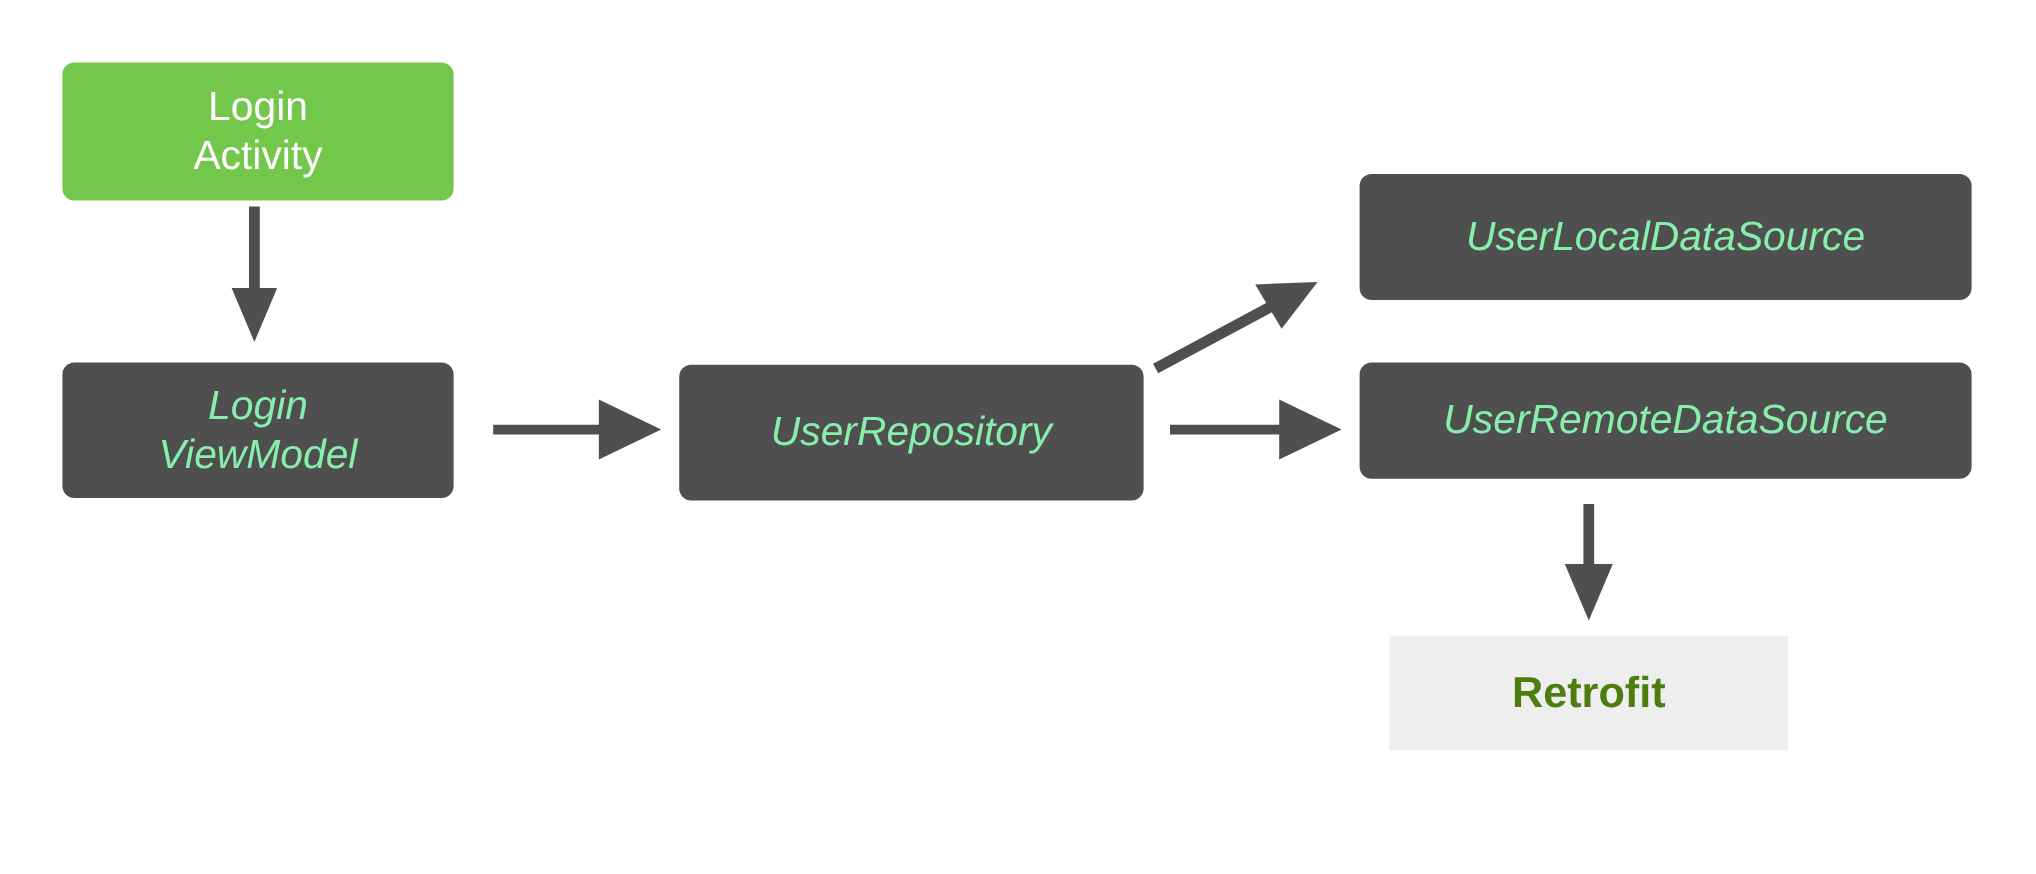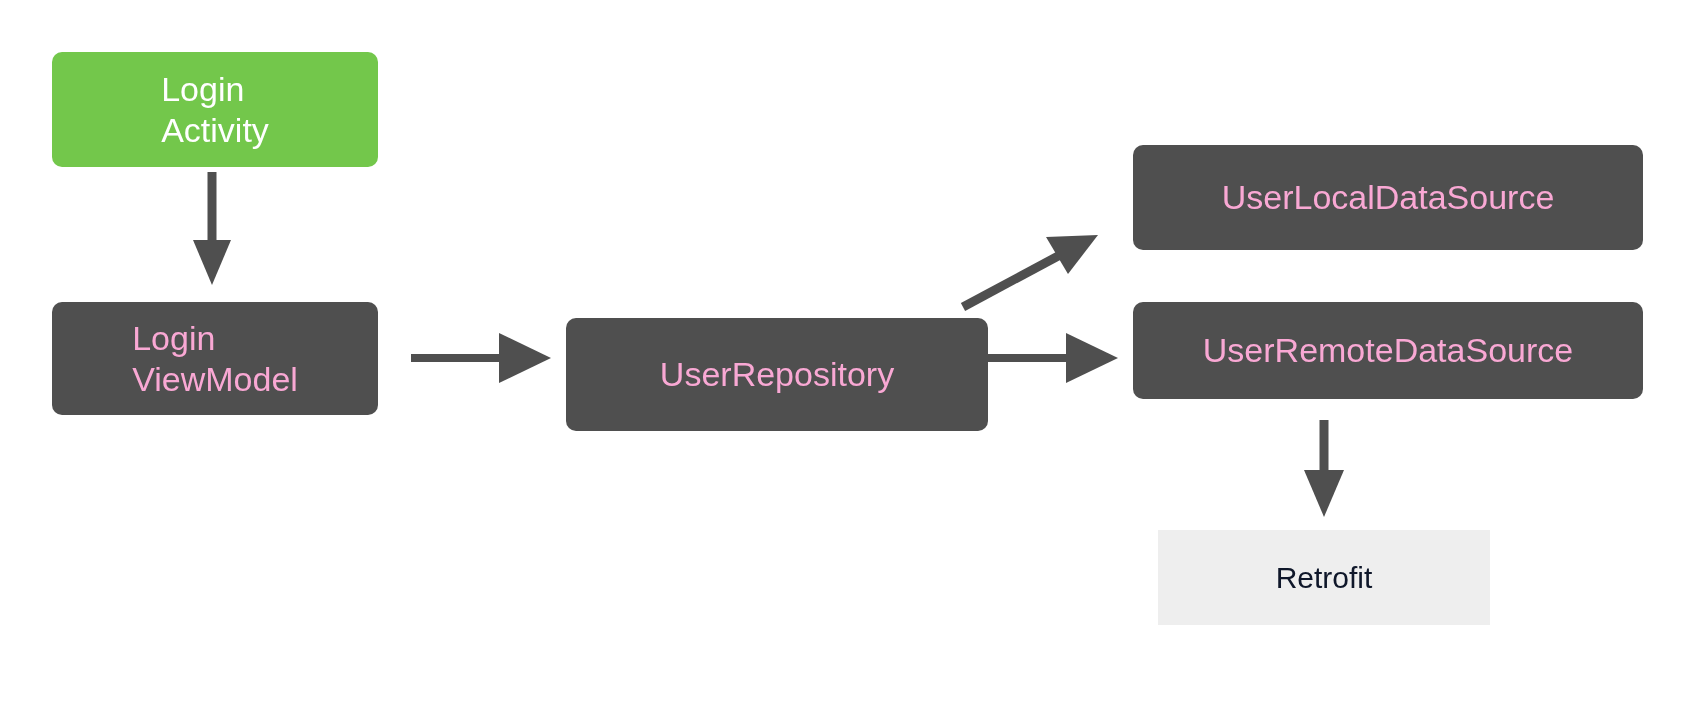--- a/index.html
+++ b/index.html
@@ -16,46 +16,49 @@
     width: 1697px;
     height: 728px;
     background: #ffffff;
     overflow: hidden;
   }
   .node {
     position: absolute;
     display: flex;
     align-items: center;
     justify-content: center;
+    text-align: center;
     box-sizing: border-box;
     line-height: 1.18;
     white-space: pre-line;
   }
   .node-dark {
     background: #4f4f4f;
-    color: #f9a8d4;
+    color: #86efac;
     border-radius: 10px;
     font-size: 34px;
+    font-style: italic;
   }
   .node-green {
     background: #73c74b;
     color: #ffffff;
     border-radius: 10px;
     font-size: 34px;
   }
   .node-light {
     background: #eeeeee;
-    color: #0f172a;
+    color: #4d7c0f;
     border-radius: 0;
-    font-size: 30px;
+    font-size: 36px;
+    font-weight: bold;
   }
   
   #node-login-activity   { left: 52px;   top: 52px;  width: 326px; height: 115px; }
   #node-login-viewmodel  { left: 52px;   top: 302px; width: 326px; height: 113px; }
-  #node-user-repository  { left: 566px;  top: 318px; width: 422px; height: 113px; }
+  #node-user-repository  { left: 566px;  top: 304px; width: 387px; height: 113px; }
   #node-user-local-ds    { left: 1133px; top: 145px; width: 510px; height: 105px; }
   #node-user-remote-ds   { left: 1133px; top: 302px; width: 510px; height: 97px; }
   #node-retrofit         { left: 1158px; top: 530px; width: 332px; height: 95px; }
 
   #edges {
     position: absolute;
     left: 0;
     top: 0;
     width: 1697px;
     height: 728px;

